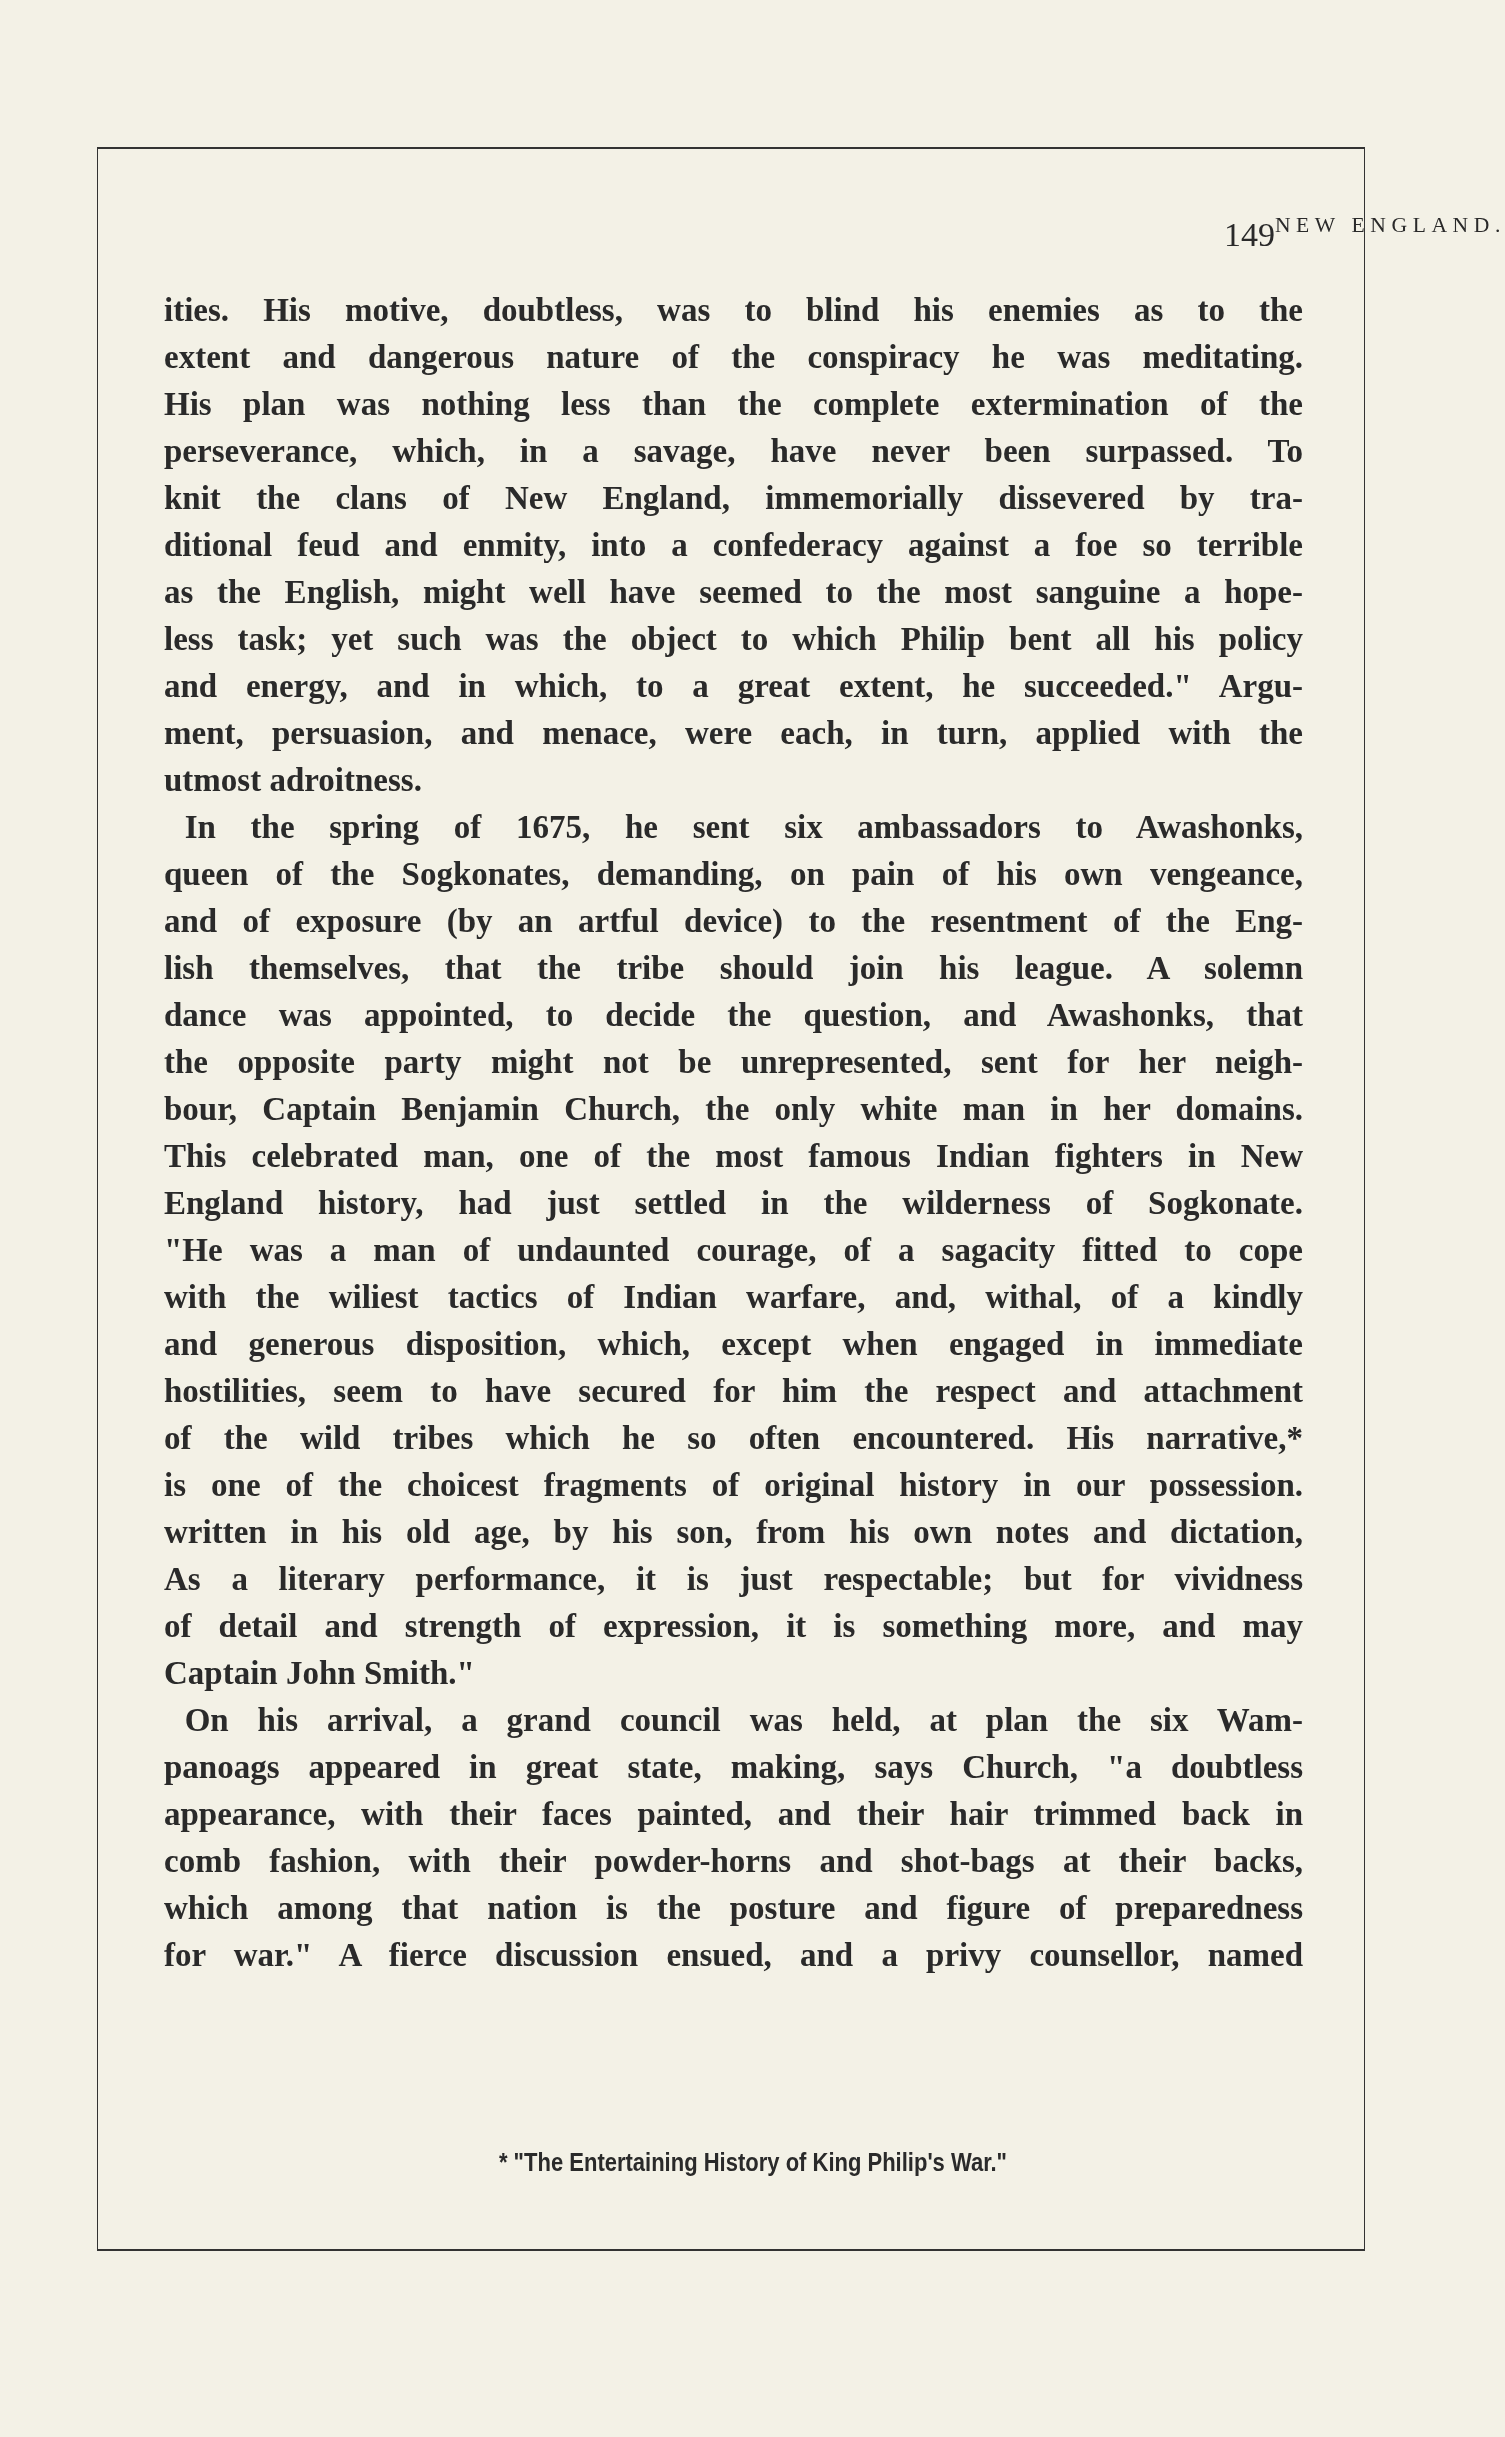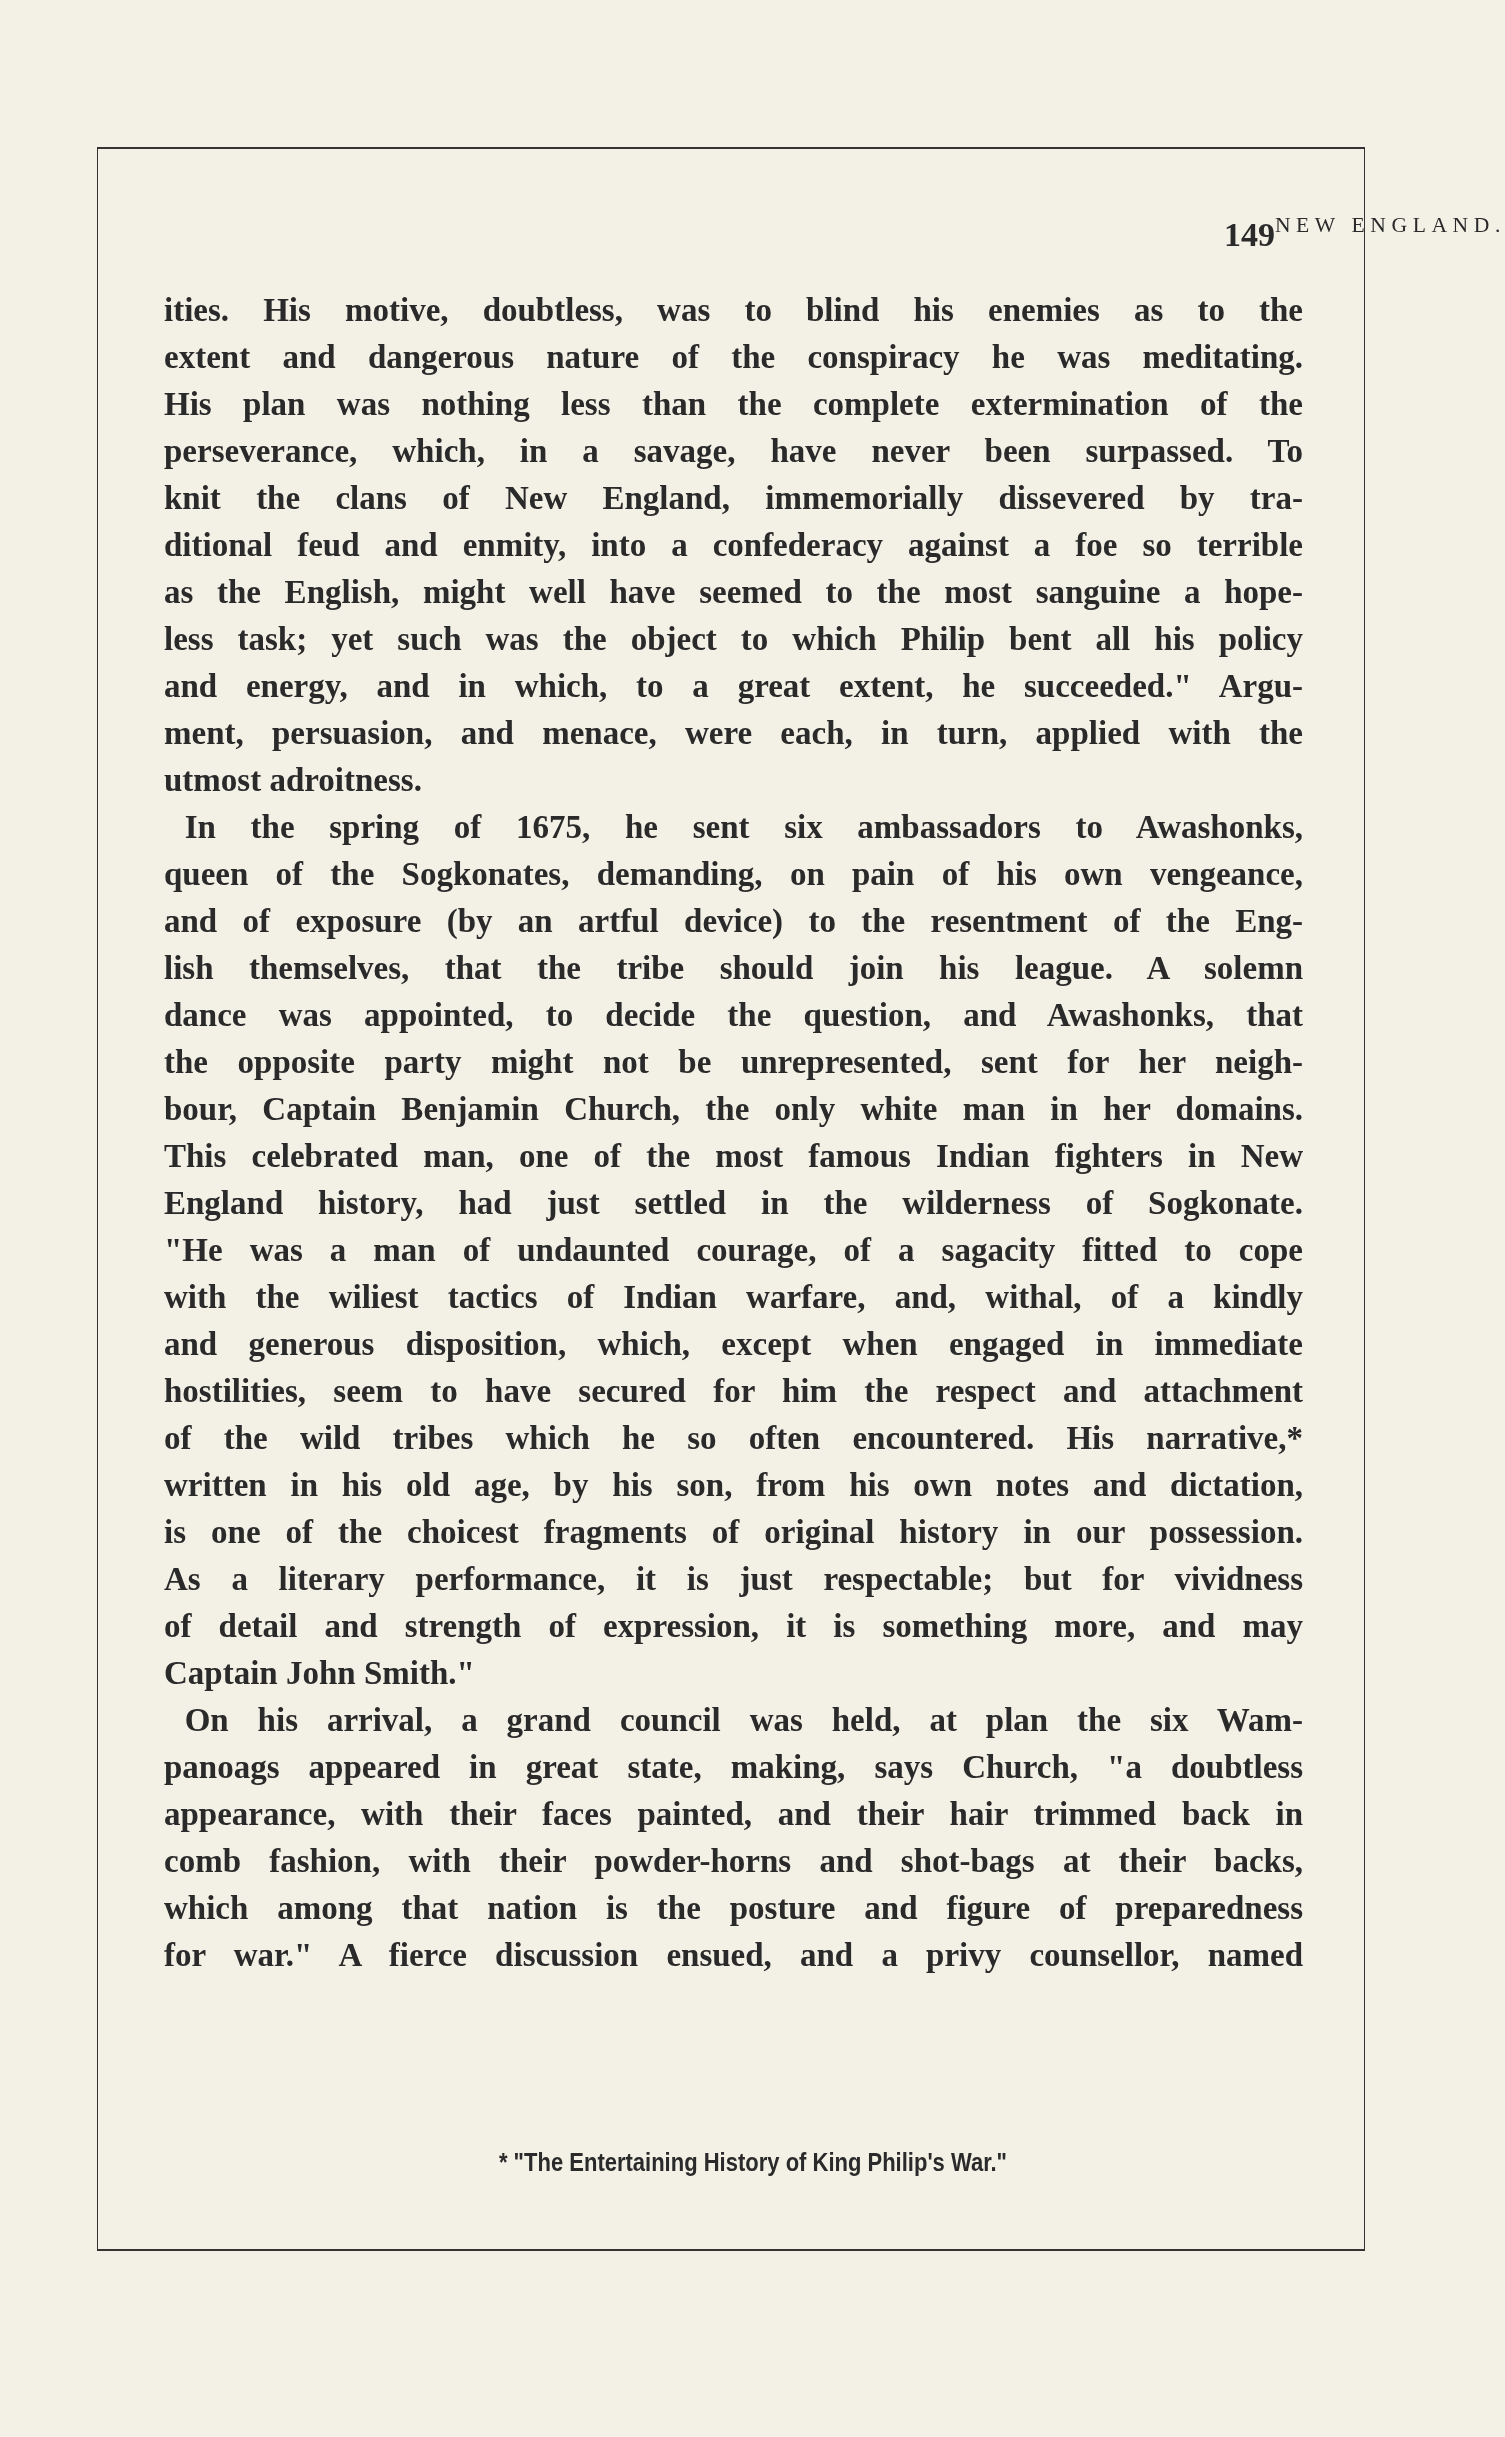--- a/index.html
+++ b/index.html
@@ -18,21 +18,21 @@
     }
     .running-head {
       position: absolute; left: 0; right: 0; top: 213px;
       height: 38px;
     }
     .head-title {
       position: absolute; left: 0; right: 0; text-align: right;
       top: 0; font-size: 21.6px; letter-spacing: 5.6px;
     }
     .page-num {
-      position: absolute; left: 1224px; top: 2.8px; font-size: 34px; font-weight: bold;
+      position: absolute; left: 1224px; top: 2.8px; font-size: 34px;
     }
     .body-text {
       position: absolute; left: 164px; top: 287px; width: 1139px;
       font-size: 33px; line-height: 47px; font-weight: bold;
     }
     .line { display: block; white-space: nowrap; text-align: justify; text-align-last: justify; height: 47px; }
     .line.last { text-align-last: left; }
     .line.indent { padding-left: 20.7px; }
     .footnote {
       position: absolute; left: 0; width: 1506px; top: 2148px;
@@ -70,22 +70,22 @@
     <span class="line">dance was appointed, to decide the question, and Awashonks, that</span>
     <span class="line">the opposite party might not be unrepresented, sent for her neigh-</span>
     <span class="line">bour, Captain Benjamin Church, the only white man in her domains.</span>
     <span class="line">This celebrated man, one of the most famous Indian fighters in New</span>
     <span class="line">England history, had just settled in the wilderness of Sogkonate.</span>
     <span class="line">"He was a man of undaunted courage, of a sagacity fitted to cope</span>
     <span class="line">with the wiliest tactics of Indian warfare, and, withal, of a kindly</span>
     <span class="line">and generous disposition, which, except when engaged in immediate</span>
     <span class="line">hostilities, seem to have secured for him the respect and attachment</span>
     <span class="line">of the wild tribes which he so often encountered.  His narrative,*</span>
+    <span class="line">is one of the choicest fragments of original history in our possession.</span>
     <span class="line">written in his old age, by his son, from his own notes and dictation,</span>
-    <span class="line">is one of the choicest fragments of original history in our possession.</span>
     <span class="line">As a literary performance, it is just respectable; but for vividness</span>
     <span class="line">of detail and strength of expression, it is something more, and may</span>
     <span class="line last">Captain John Smith."</span>
     <span class="line indent">On his arrival, a grand council was held, at plan the six Wam-</span>
     <span class="line">panoags appeared in great state, making, says Church, "a doubtless</span>
     <span class="line">appearance, with their faces painted, and their hair trimmed back in</span>
     <span class="line">comb fashion, with their powder-horns and shot-bags at their backs,</span>
     <span class="line">which among that nation is the posture and figure of preparedness</span>
     <span class="line">for war."  A fierce discussion ensued, and a privy counsellor, named</span>
   </div>

